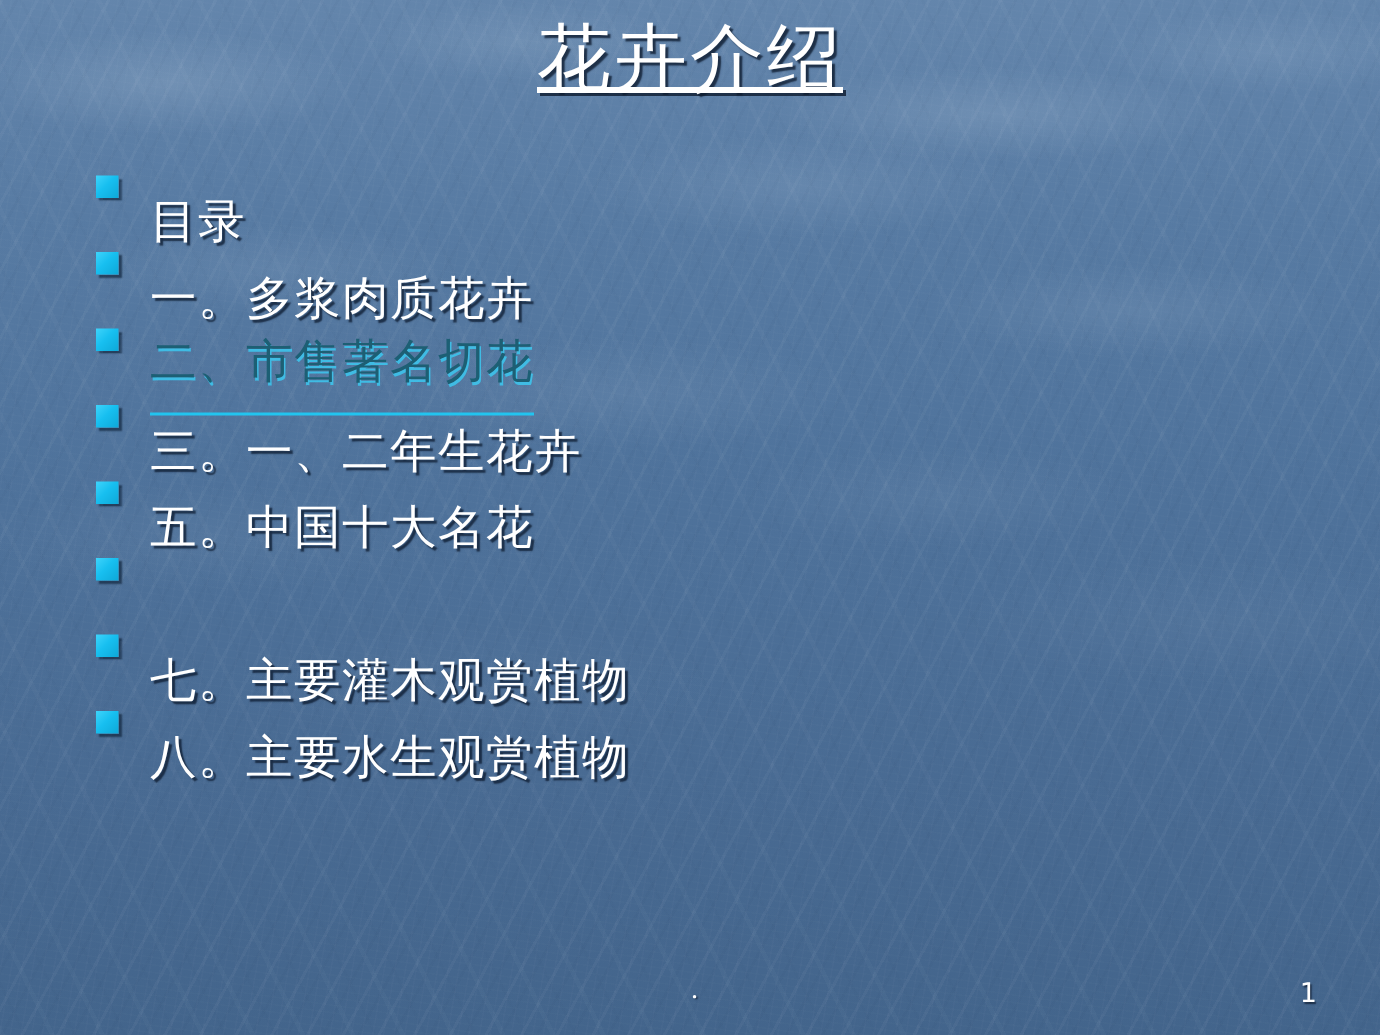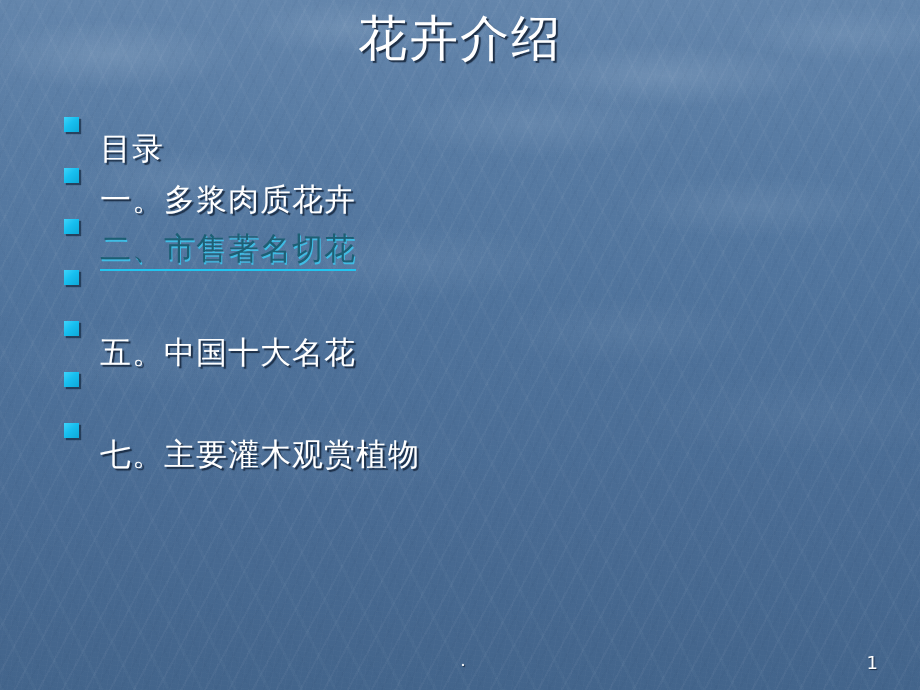--- a/index.html
+++ b/index.html
@@ -69,20 +69,21 @@
     left: 0;
     width: 920px;
     text-align: center;
     color: #ffffff;
     font-size: 49px;
     line-height: 62px;
     letter-spacing: 2px;
     font-weight: 400;
     text-shadow: 2px 2px 1px rgba(12,26,46,0.80);
     white-space: nowrap;
+    text-decoration: underline;
   }
 
   #bullet-list {
     position: absolute;
     top: 100px;
     left: 58px;
     width: 820px;
     list-style: none;
     margin: 0;
     padding: 0;
@@ -109,21 +110,21 @@
     line-height: 38px;
     letter-spacing: 1px;
     white-space: nowrap;
     text-shadow: 2px 2px 1px rgba(12,26,46,0.78);
     margin-top: 44px;
   }
   .bullet-text.is-link {
     color: #1d5f74;
     text-decoration: none;
     border-bottom: 2px solid #22c4ef;
-    padding-bottom: 2px;
+    padding-bottom: 15px;
     text-shadow: 1px 2px 0 rgba(60,200,240,0.85);
   }
 
   #footer-dot {
     position: absolute;
     left: 452px;
     top: 650px;
     width: 22px;
     text-align: center;
     color: #ffffff;
@@ -159,31 +160,36 @@
       <li class="bullet-row">
         <span class="bullet-mark"></span>
         <span class="bullet-text">一。多浆肉质花卉</span>
       </li>
       <li class="bullet-row">
         <span class="bullet-mark"></span>
         <a class="bullet-text is-link" href="#">二、市售著名切花</a>
       </li>
       <li class="bullet-row">
         <span class="bullet-mark"></span>
+        <span class="bullet-text">三。一、二年生花卉</span>
       </li>
       <li class="bullet-row">
         <span class="bullet-mark"></span>
         <span class="bullet-text">五。中国十大名花</span>
       </li>
       <li class="bullet-row">
         <span class="bullet-mark"></span>
       </li>
       <li class="bullet-row">
         <span class="bullet-mark"></span>
         <span class="bullet-text">七。主要灌木观赏植物</span>
       </li>
+      <li class="bullet-row">
+        <span class="bullet-mark"></span>
+        <span class="bullet-text">八。主要水生观赏植物</span>
+      </li>
     </ul>
 
   <div id="footer-dot">.</div>
 
   <div id="page-number">1</div>
 
 </div>
 
 </body></html>

